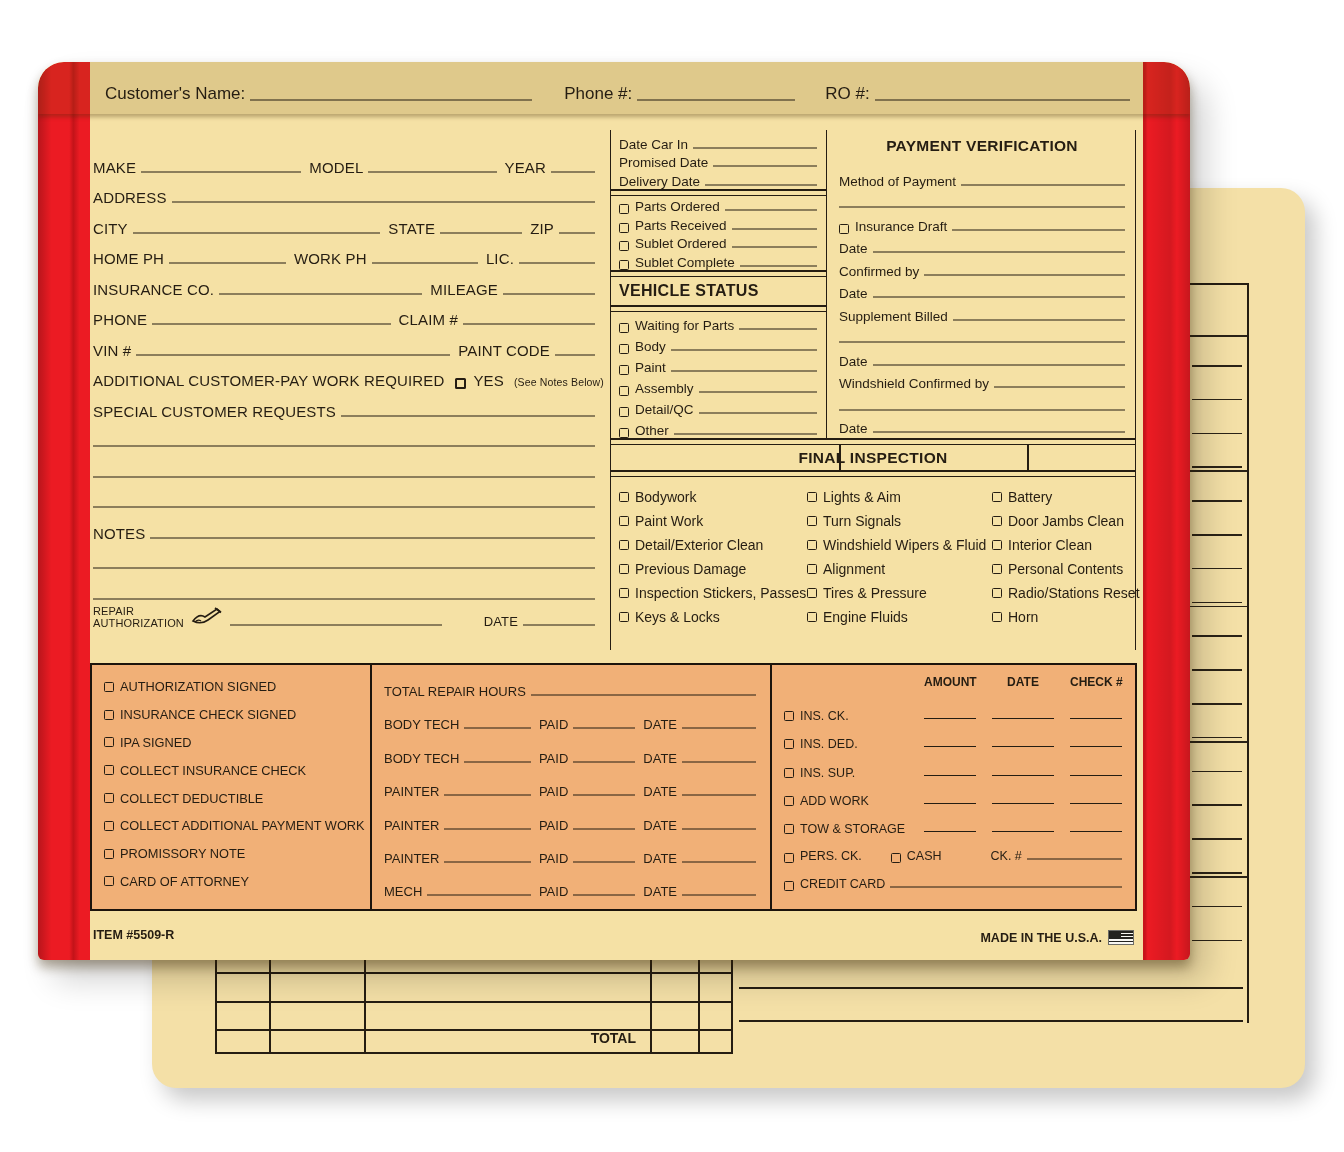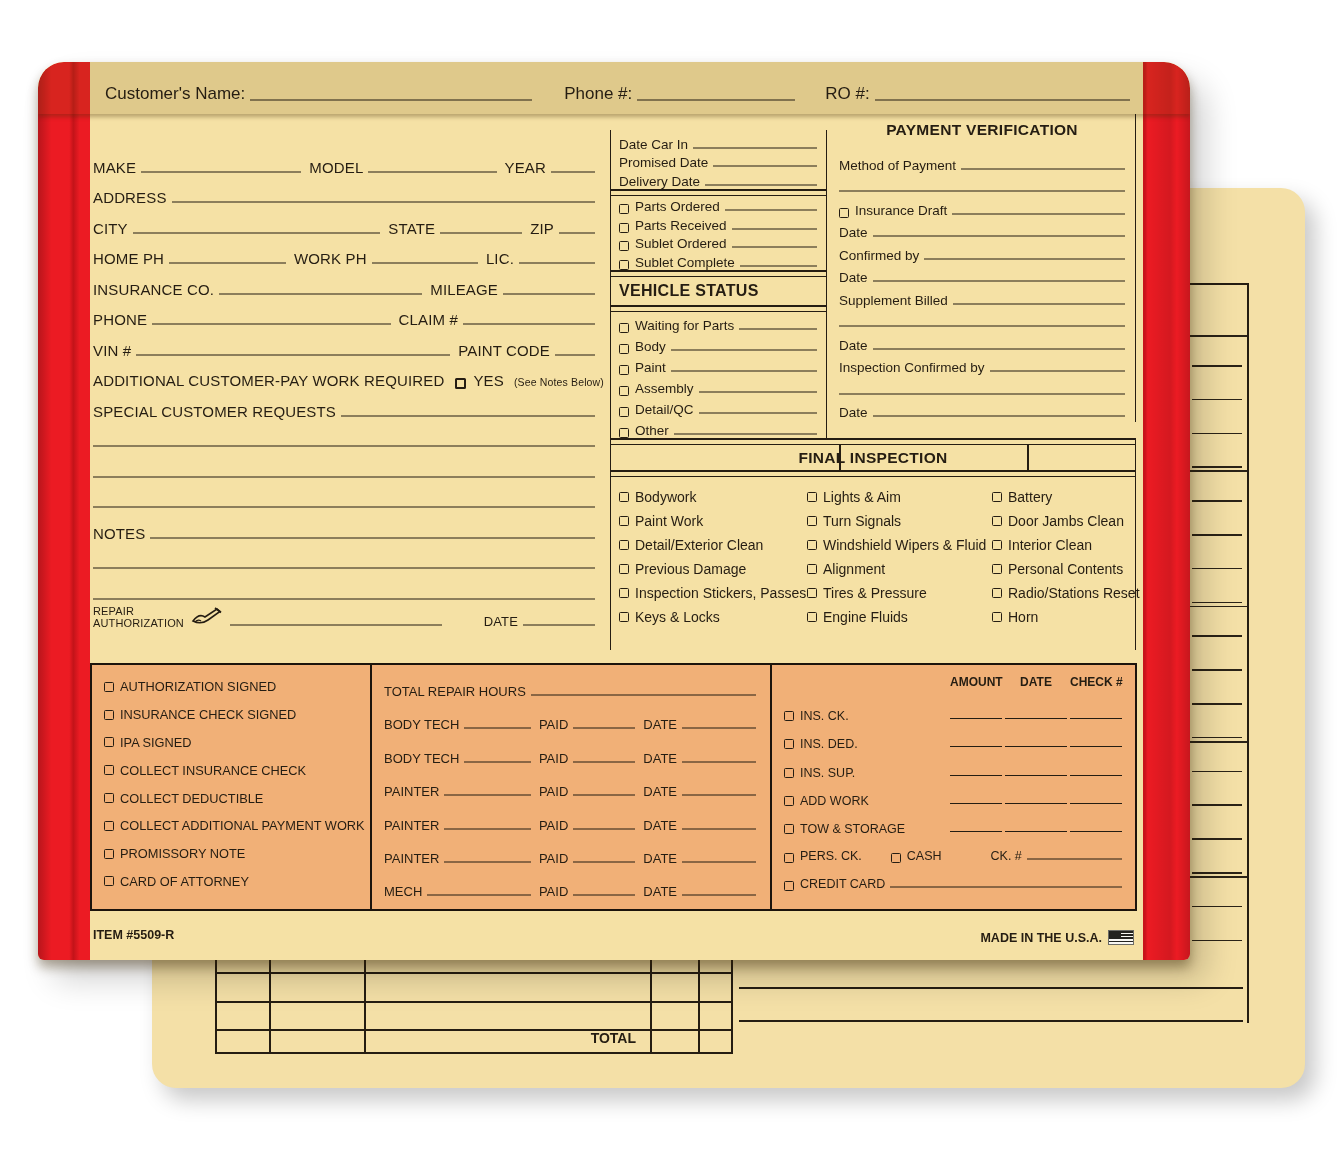--- a/index.html
+++ b/index.html
@@ -81,21 +81,21 @@
 
   .mid-col{position:absolute;left:572px;top:68px;width:217px;height:308px;
     border-left:1.7px solid var(--ink);border-right:1.7px solid var(--ink);
     padding:3px 9px 12px 8px;font-size:13.5px}
   .mrow{height:18.5px;display:flex;align-items:flex-end}
   .crow{height:18.6px;display:flex;align-items:flex-end}
   .srow{height:21px;display:flex;align-items:flex-end}
   .mid-col .drule{margin:0 -9px 0 -8px}
   .mtitle{font-weight:bold;font-size:16px;height:28px;line-height:28px;letter-spacing:.3px}
 
-  .pay-col{position:absolute;left:789px;top:52px;width:309px;height:308px;
+  .pay-col{position:absolute;left:789px;top:68px;width:309px;height:308px;
     border-right:1.7px solid var(--ink);padding:7px 10px 12px 12px;font-size:13.5px}
   .ptitle{font-weight:bold;font-size:15.5px;text-align:center;height:20px;margin-bottom:9px;letter-spacing:.3px}
   .prow{height:22.5px;display:flex;align-items:flex-end}
 
   .rule-full{position:absolute;left:572px;width:526px;
     border-left:1.7px solid var(--ink);border-right:1.7px solid var(--ink)}
   .fi-hdr{position:absolute;left:572px;top:383px;width:526px;height:25px;
     border-left:1.7px solid var(--ink);border-right:1.7px solid var(--ink);
     text-align:center;font-weight:bold;font-size:15.5px;line-height:25px;letter-spacing:.3px}
   .fi-grid{position:absolute;left:572px;top:415px;width:526px;height:173px;
@@ -105,21 +105,21 @@
 
   .orange-panel{position:absolute;left:52px;top:601px;width:1047px;height:248px;
     background:var(--orange);border:2.5px solid #1c140c}
   .op-div{position:absolute;top:0;bottom:0;width:1.8px;background:#1c140c}
   .op-left{position:absolute;left:0;top:0;width:278px;height:100%;padding:8px 6px 0 12px;font-size:12.8px}
   .oprow{height:27.8px;display:flex;align-items:center;white-space:nowrap}
   .op-mid{position:absolute;left:280px;top:0;width:398px;height:100%;padding:4px 14px 0 12px;font-size:13px}
   .trh-row{height:30px;display:flex;align-items:flex-end}
   .labor-row{height:33.4px;display:flex;align-items:flex-end}
   .op-right{position:absolute;left:680px;top:0;width:362px;height:100%;padding:4px 12px 0 12px;font-size:12.5px}
-  .pay-grid{display:grid;grid-template-columns:1fr 52px 62px 52px;column-gap:3px;align-items:end;height:28.2px}
+  .pay-grid{display:grid;grid-template-columns:1fr 52px 62px 52px;column-gap:16px;align-items:end;height:28.2px}
   .pay-grid.hdr{height:25px;font-weight:bold;font-size:12px;align-items:center}
   .pay-grid .hcell{text-align:center;white-space:nowrap}
   .gl{border-bottom:1.7px solid var(--ink);height:5px;margin-bottom:3px}
   .labcell{display:flex;align-items:center;white-space:nowrap;margin-bottom:-1px}
   .persrow{height:28.2px;display:flex;align-items:flex-end;white-space:nowrap}
   .credrow{height:28.2px;display:flex;align-items:flex-end;white-space:nowrap}
 
   .footer-item{position:absolute;left:55px;top:866px;font-weight:bold;font-size:12.5px}
   .footer-made{position:absolute;right:56px;top:868px;display:flex;align-items:center;font-weight:bold;font-size:12.5px}
   .flag{width:26px;height:15px;margin-left:6px;border:1px solid #6b6b66;position:relative;
@@ -357,21 +357,21 @@
         <span class="wl"></span>
       </div>
       <div class="prow">
           <span class="wl"></span>
         </div>
       <div class="prow">
         <span class="lb">Date</span>
         <span class="wl"></span>
       </div>
       <div class="prow">
-        <span class="lb">Inspection Confirmed by</span>
+        <span class="lb">Windshield Confirmed by</span>
         <span class="wl"></span>
       </div>
       <div class="prow">
           <span class="wl"></span>
         </div>
       <div class="prow">
         <span class="lb">Date</span>
         <span class="wl"></span>
       </div>
     </div>

